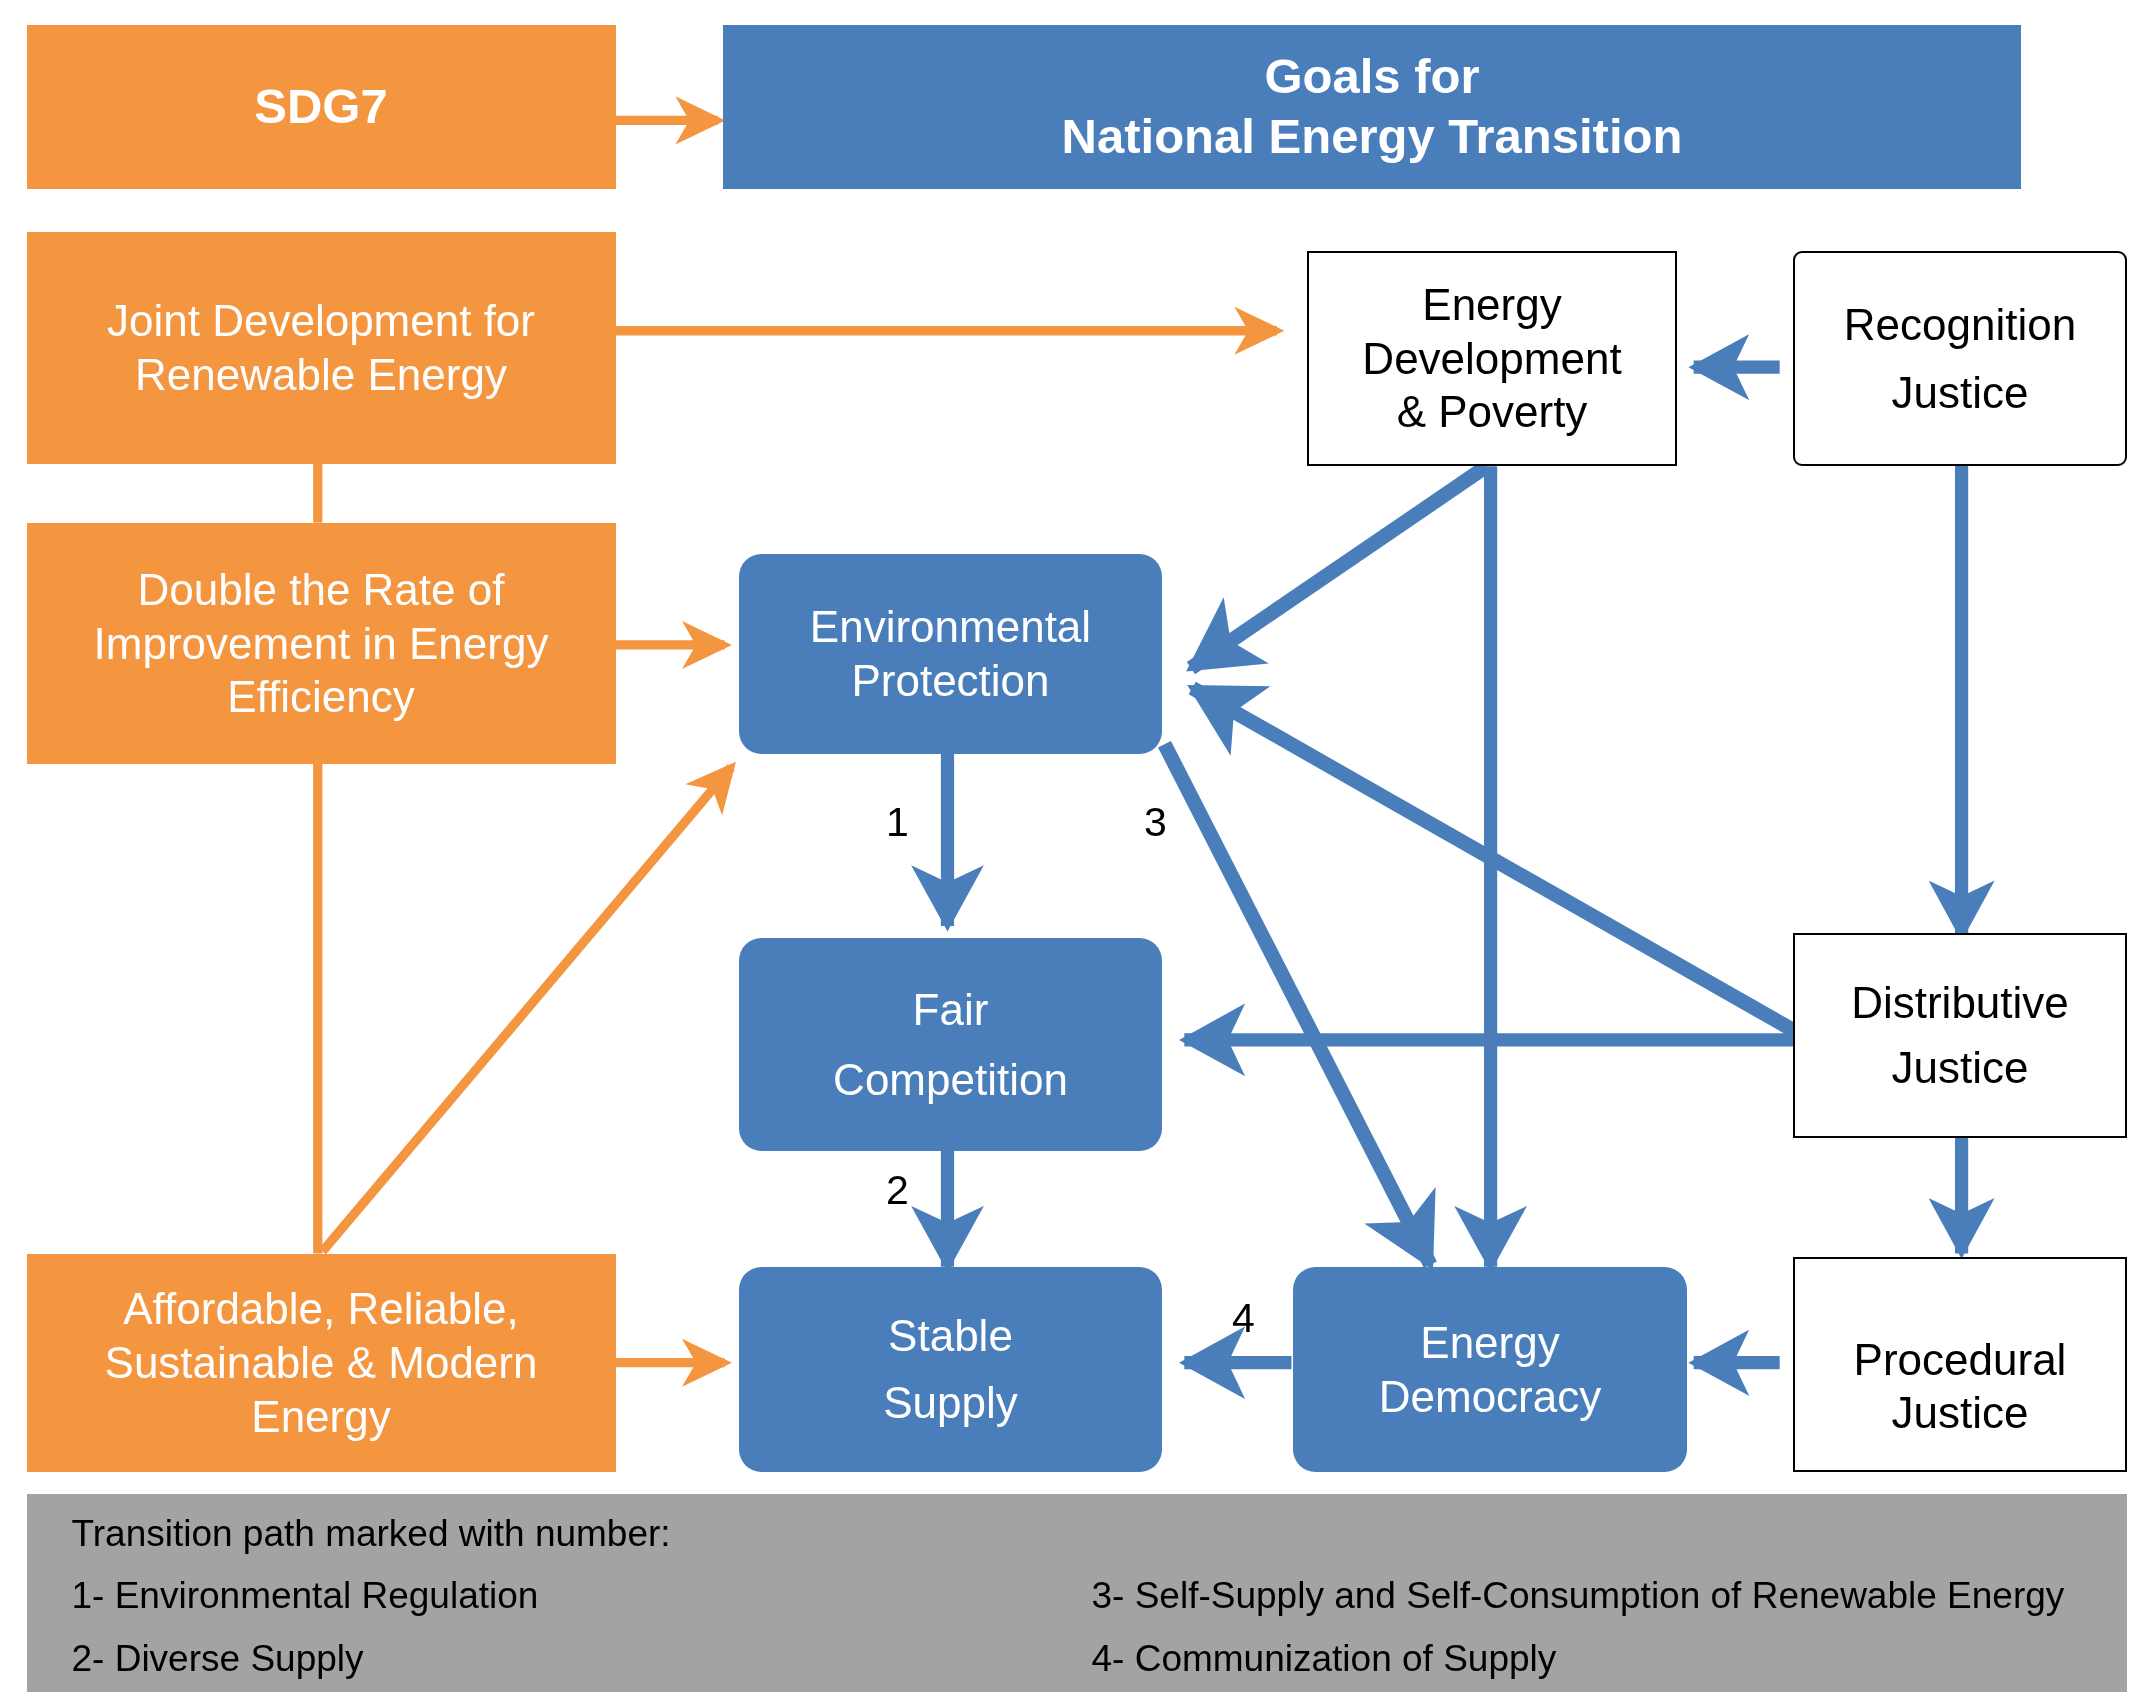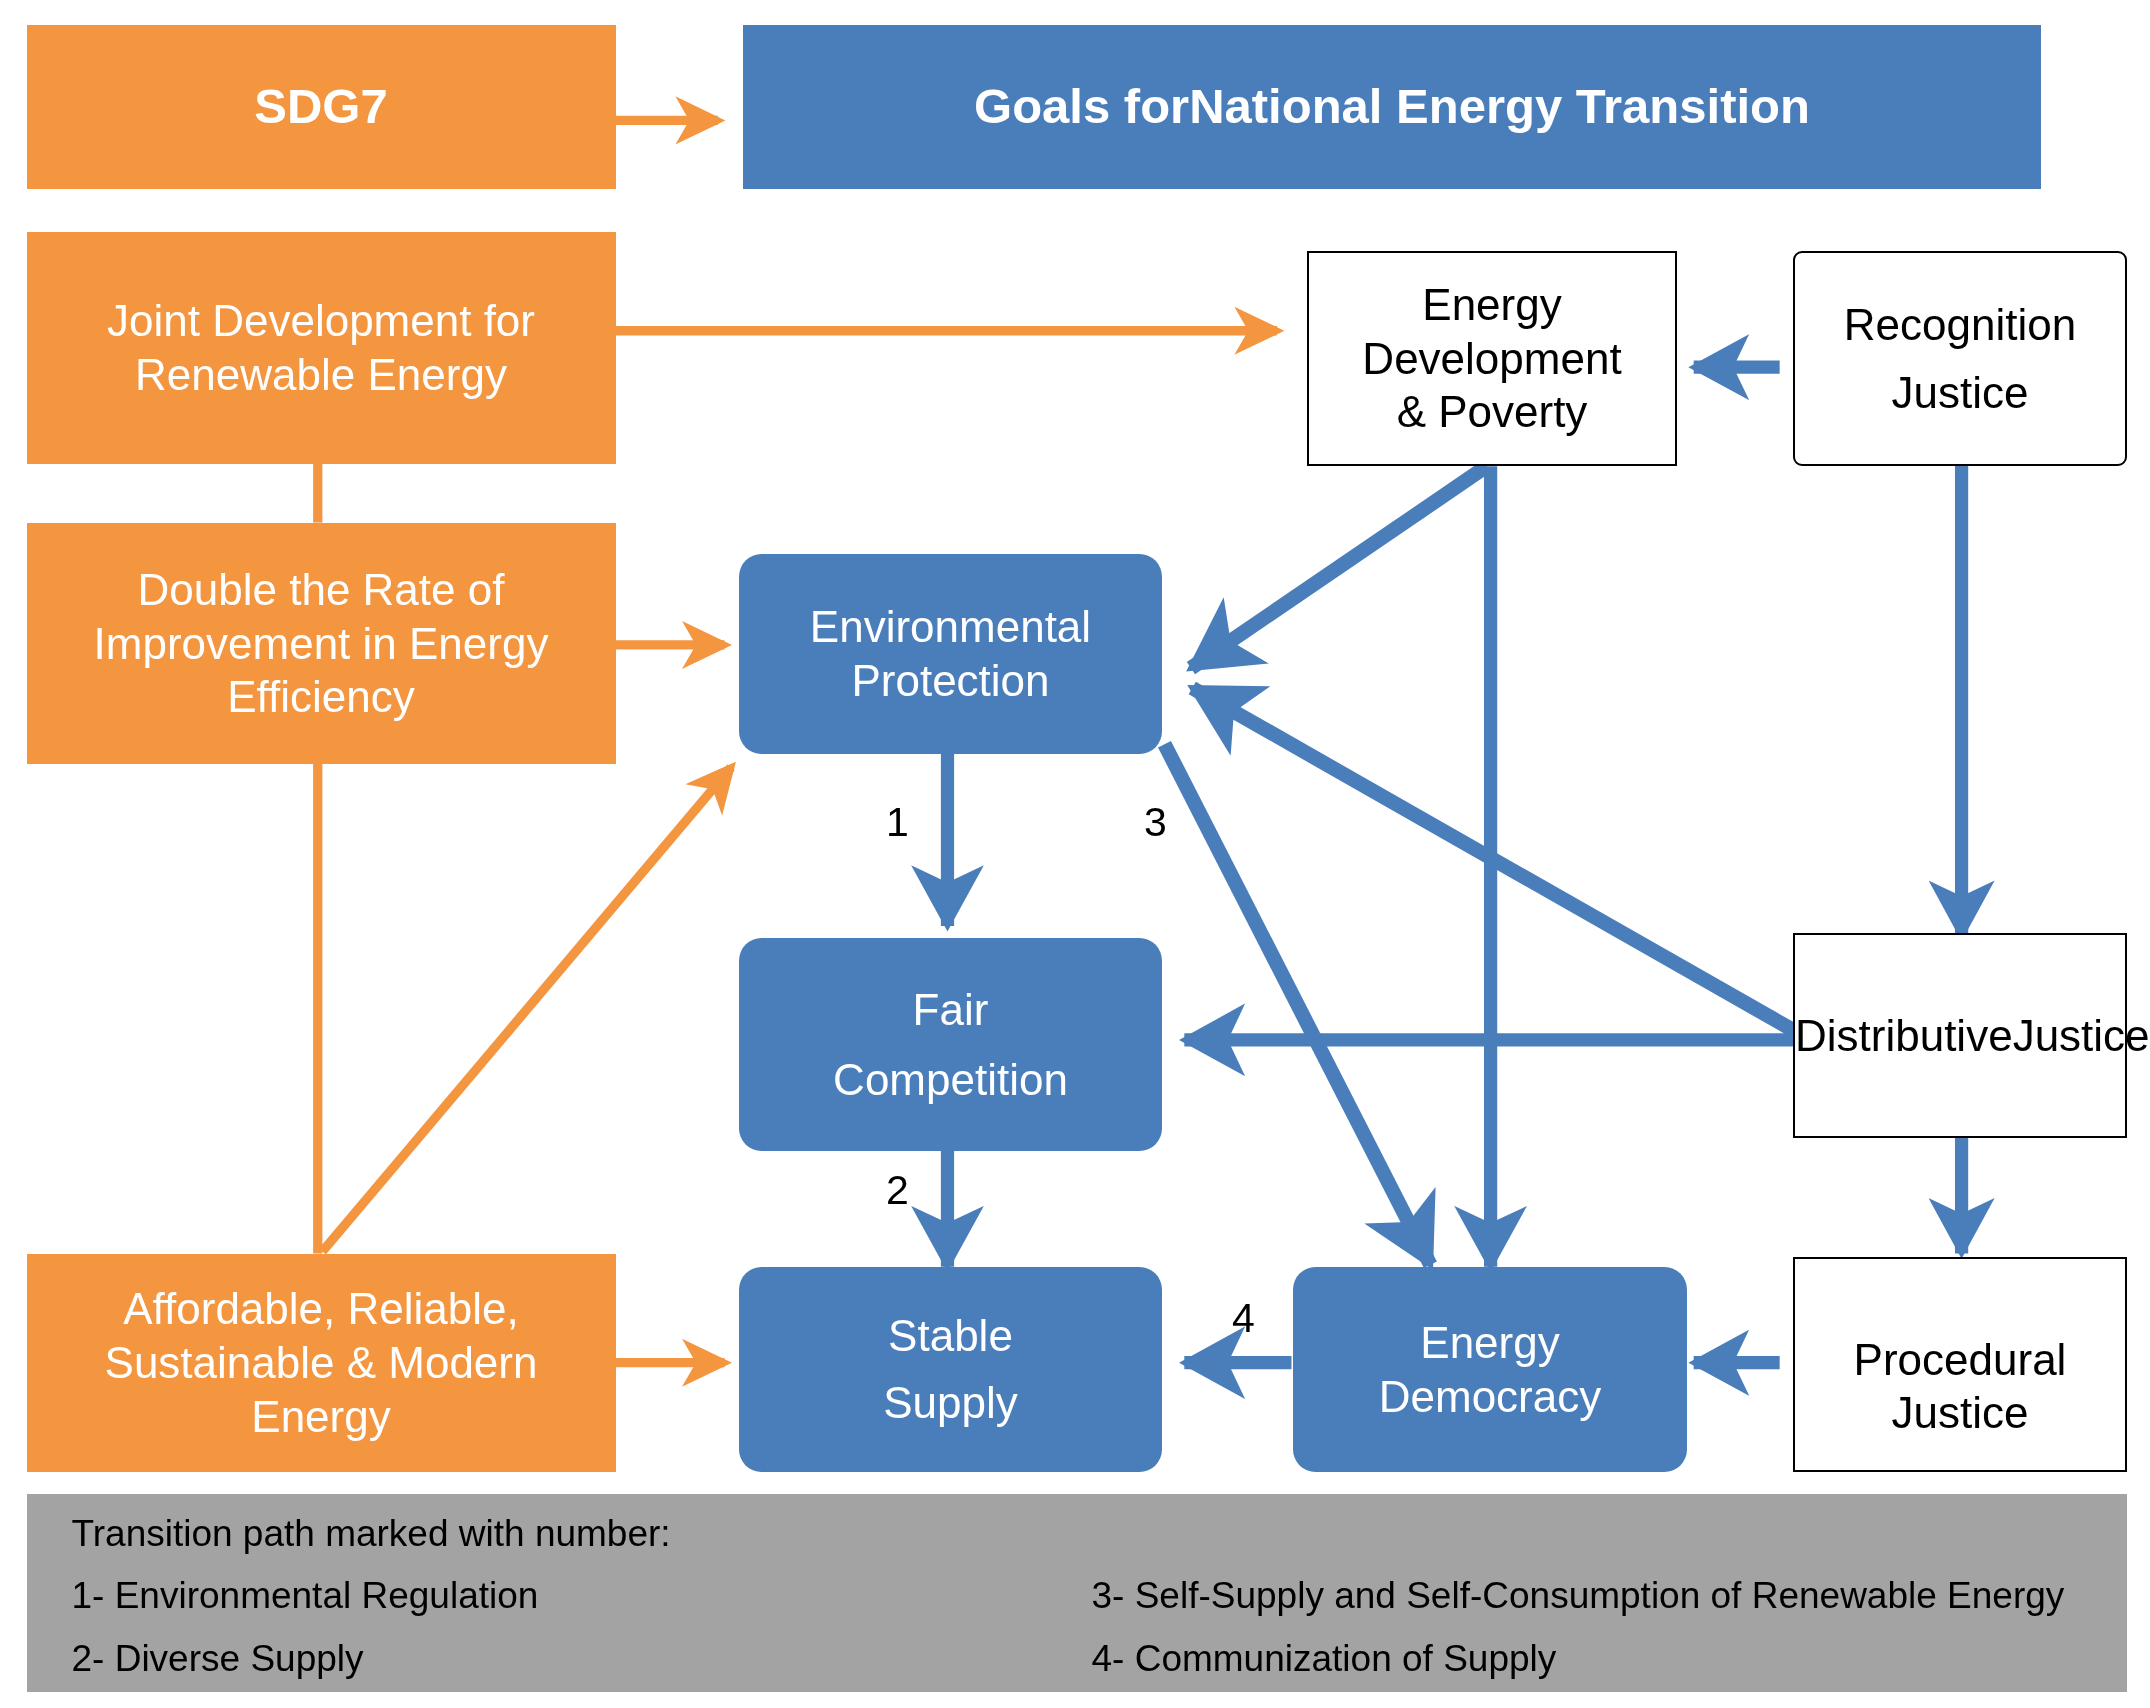--- a/index.html
+++ b/index.html
@@ -128,21 +128,21 @@
   </div>
 
   <div class="box orange" style="left:26.5px;top:232px;width:589px;height:232px;font-size:44px;padding:0 17px;">
     <span>Joint Development for Renewable Energy</span>
   </div>
 
   <div class="box orange" style="left:26.5px;top:1254px;width:589px;height:218px;font-size:44px;padding:8px 17px;">
     <span>Affordable, Reliable, Sustainable &amp; Modern Energy</span>
   </div>
 
-  <div class="box blue-head" style="left:743px;top:25px;width:1298px;height:164px;font-size:49px;flex-direction:row;">
+  <div class="box blue-head" style="left:723px;top:25px;width:1298px;height:164px;font-size:49px;flex-direction:column;">
     <span>Goals for</span>
     <span>National Energy Transition</span>
   </div>
 
   <div class="box white-box" style="left:1307px;top:251px;width:370px;height:215px;font-size:44px;flex-direction:column;">
     <span>Energy</span>
     <span>Development</span>
     <span>&amp; Poverty</span>
   </div>
 
@@ -164,21 +164,21 @@
   <div class="box blue-round" style="left:1293px;top:1267px;width:394px;height:205px;font-size:44px;flex-direction:column;">
     <span>Energy</span>
     <span>Democracy</span>
   </div>
 
   <div class="box white-box" style="left:1793px;top:251px;width:334px;height:215px;font-size:44px;flex-direction:column;justify-content:space-evenly;padding:30px 0;border-radius:9px;">
     <span>Recognition</span>
     <span>Justice</span>
   </div>
 
-  <div class="box white-box" style="left:1793px;top:933px;width:334px;height:205px;font-size:44px;flex-direction:row;justify-content:space-evenly;padding:30px 0;">
+  <div class="box white-box" style="left:1793px;top:933px;width:334px;height:205px;font-size:44px;flex-direction:column;justify-content:space-evenly;padding:30px 0;">
     <span>Distributive</span>
     <span>Justice</span>
   </div>
 
   <div class="box white-box" style="left:1793px;top:1257px;width:334px;height:215px;font-size:44px;flex-direction:column;justify-content:flex-end;padding:30px 0;">
     <span>Procedural</span>
     <span>Justice</span>
   </div>
 
   <div class="num" style="left:886px;top:802px;">1</div>

